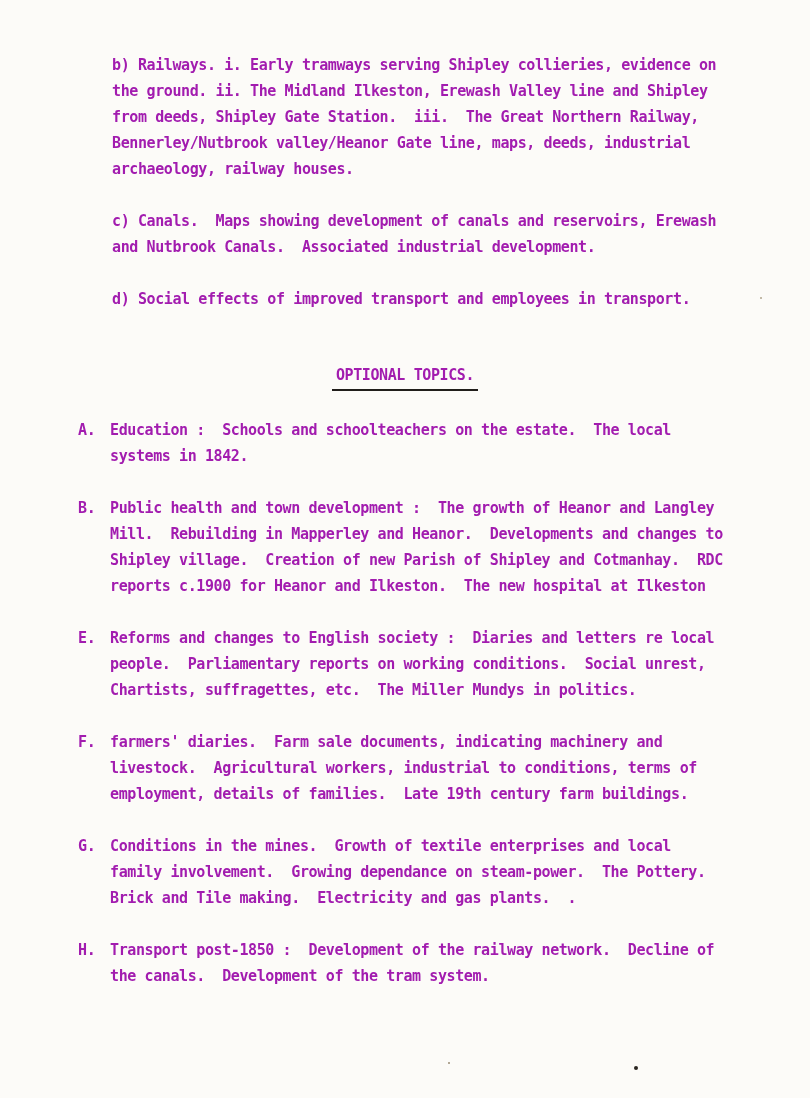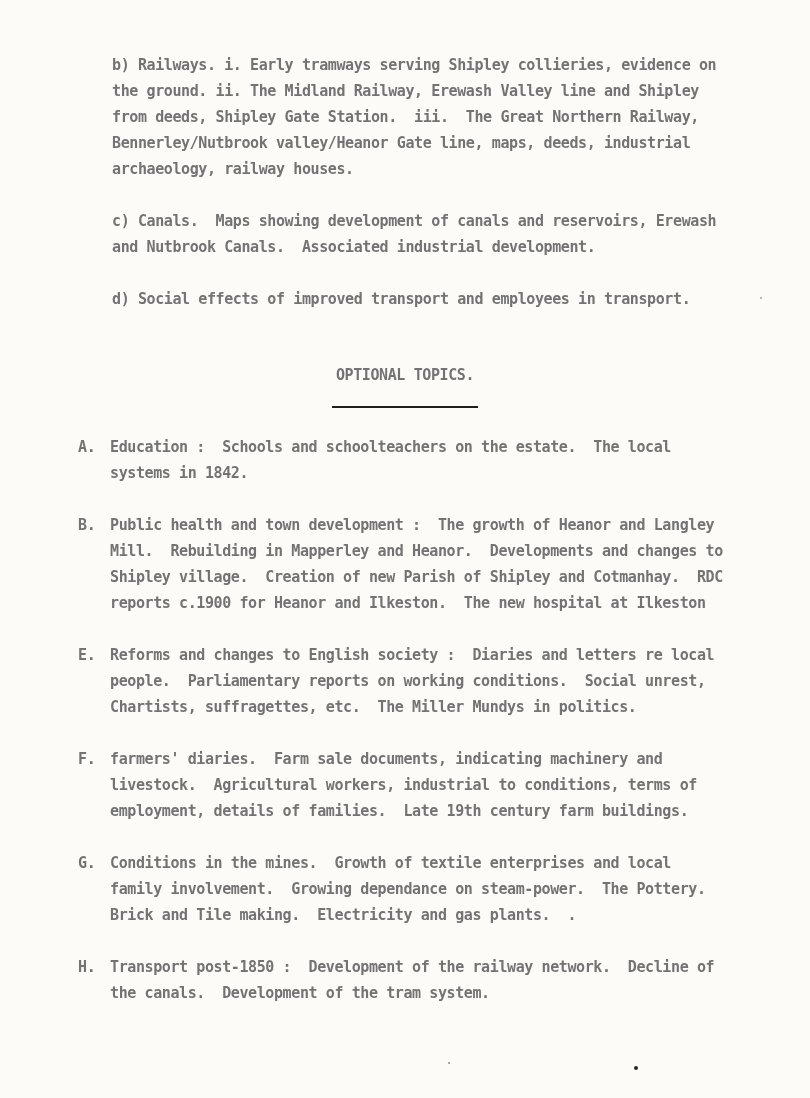--- a/index.html
+++ b/index.html
@@ -12,21 +12,21 @@
   }
   .page {
     position: relative;
     width: 810px;
     height: 1098px;
     background: #fcfbf8;
     font-family: "DejaVu Sans Mono", monospace;
     font-weight: bold;
     font-size: 15px;
     letter-spacing: -0.4px;
-    color: #737373;
+    color: #a21caf;
     box-sizing: border-box;
     padding-top: 52px;
   }
   .line {
     white-space: pre;
     line-height: 26px;
     height: 26px;
   }
   .para {
     margin: 26px 0 0 112px;
@@ -47,40 +47,40 @@
     white-space: pre;
   }
   .heading-row {
     margin-top: 50px;
     text-align: center;
     line-height: 26px;
   }
   .heading-row .heading-text {
     display: inline-block;
     border-bottom: 2px solid #211e1b;
-    padding: 0 4px 18px 4px;
+    padding: 0 4px 1px 4px;
     white-space: pre;
   }
   .speck {
     position: absolute;
     background: #5a4e40;
     border-radius: 50%;
   }
   .speck.s1 { left: 634px; top: 1066px; width: 4px; height: 4px; background: #2a2520; }
   .speck.s2 { left: 448px; top: 1062px; width: 2px; height: 2px; background: #9a8c76; }
   .speck.s3 { left: 760px; top: 297px; width: 2px; height: 2px; background: #b0a48e; }
 </style>
 </head>
 <body>
 
 <div class="page">
 
   <div class="para">
     <div class="line">b) Railways. i. Early tramways serving Shipley collieries, evidence on</div>
-    <div class="line">the ground. ii. The Midland Railway, Erewash Valley line and Shipley</div>
+    <div class="line">the ground. ii. The Midland Ilkeston, Erewash Valley line and Shipley</div>
     <div class="line">from deeds, Shipley Gate Station.  iii.  The Great Northern Railway,</div>
     <div class="line">Bennerley/Nutbrook valley/Heanor Gate line, maps, deeds, industrial</div>
     <div class="line">archaeology, railway houses.</div>
   </div>
 
   <div class="para">
     <div class="line">c) Canals.  Maps showing development of canals and reservoirs, Erewash</div>
     <div class="line">and Nutbrook Canals.  Associated industrial development.</div>
   </div>
 

